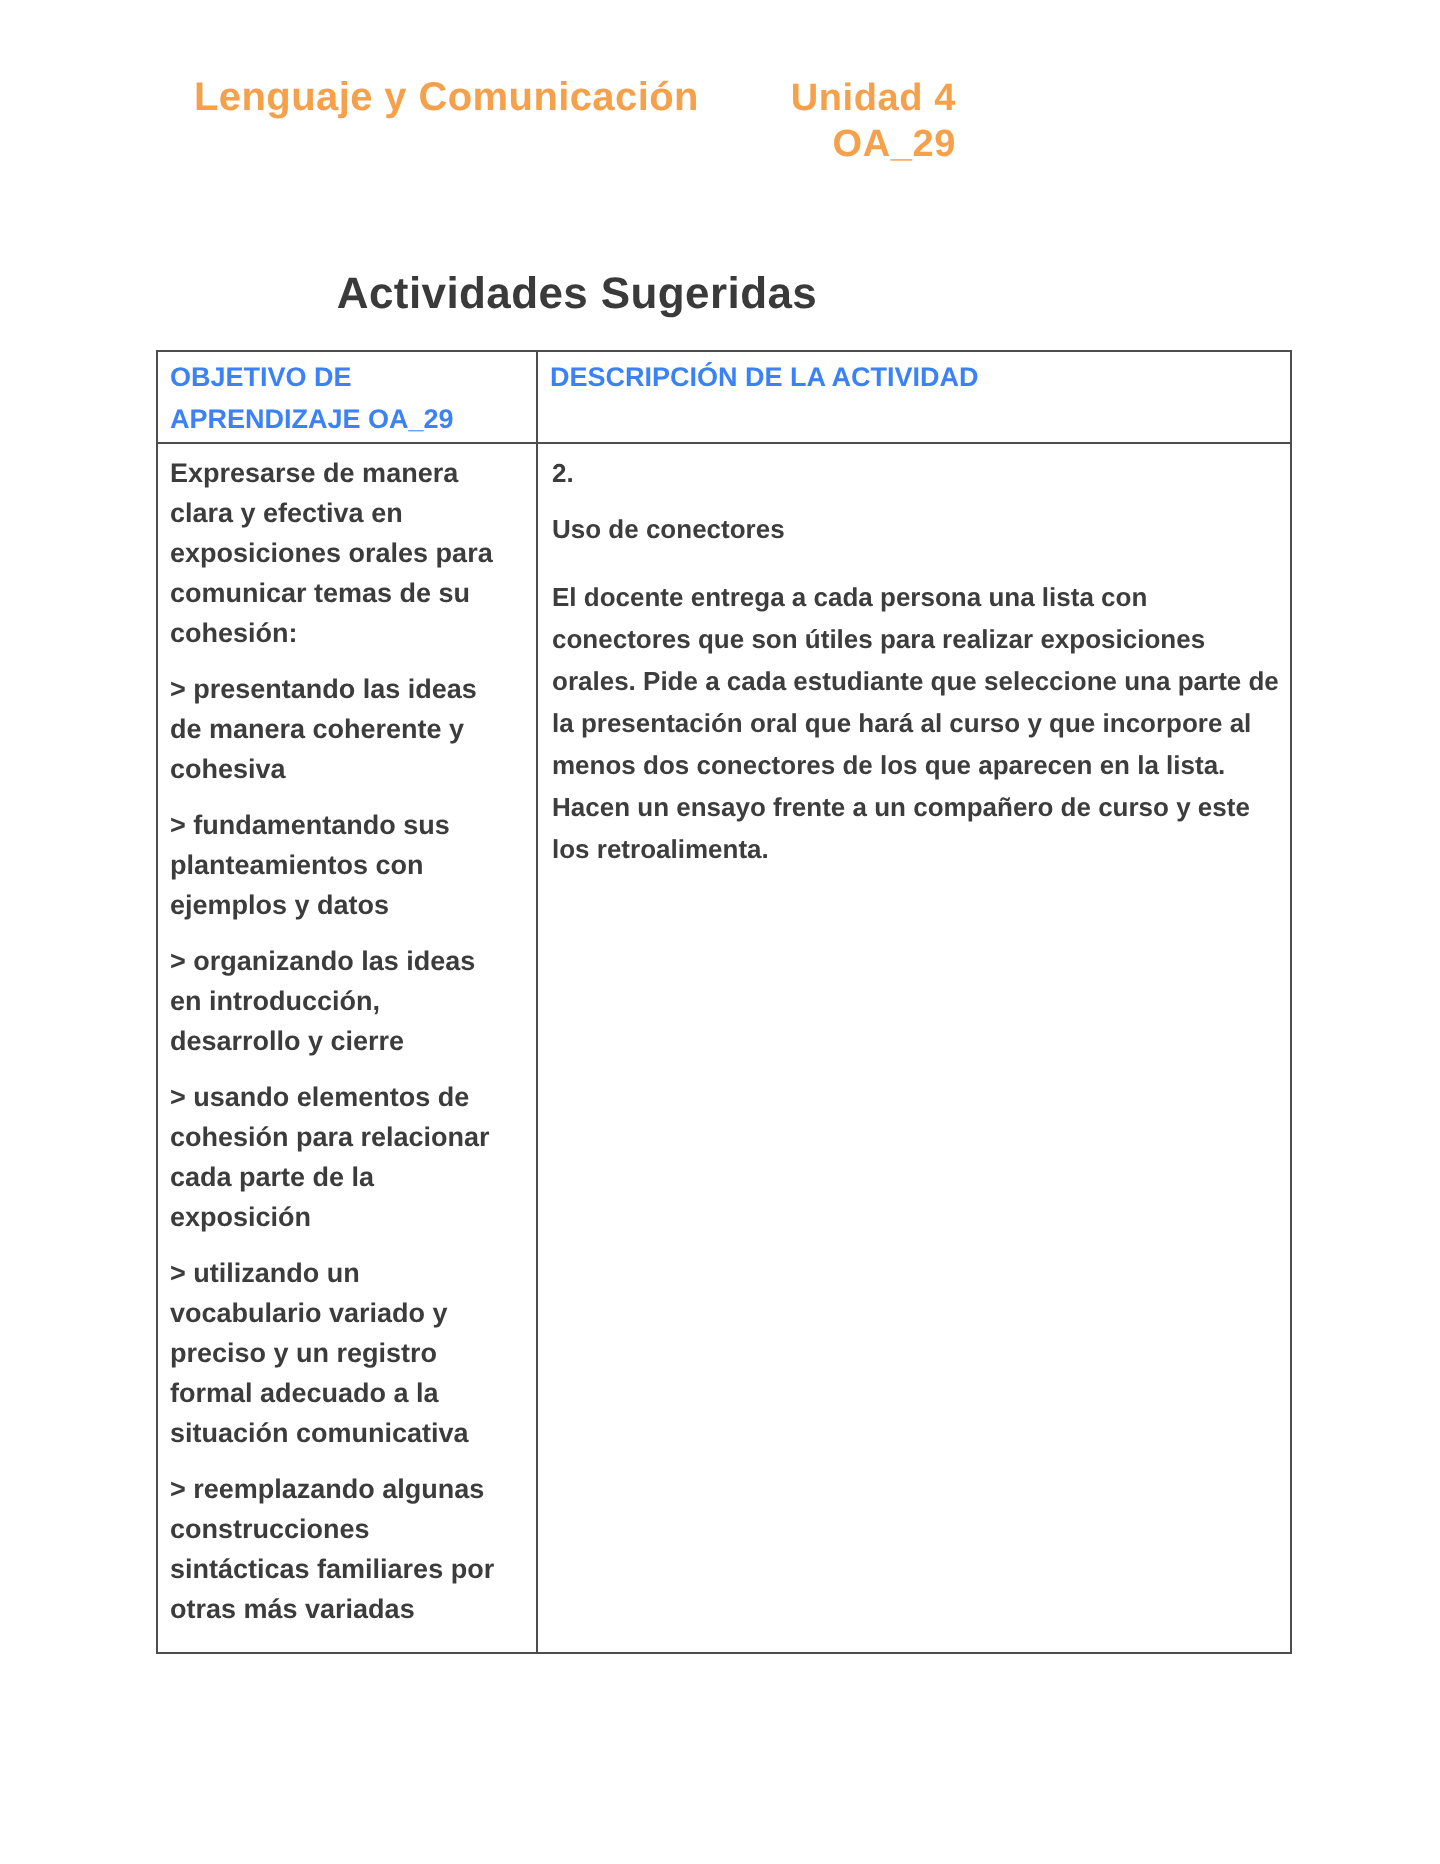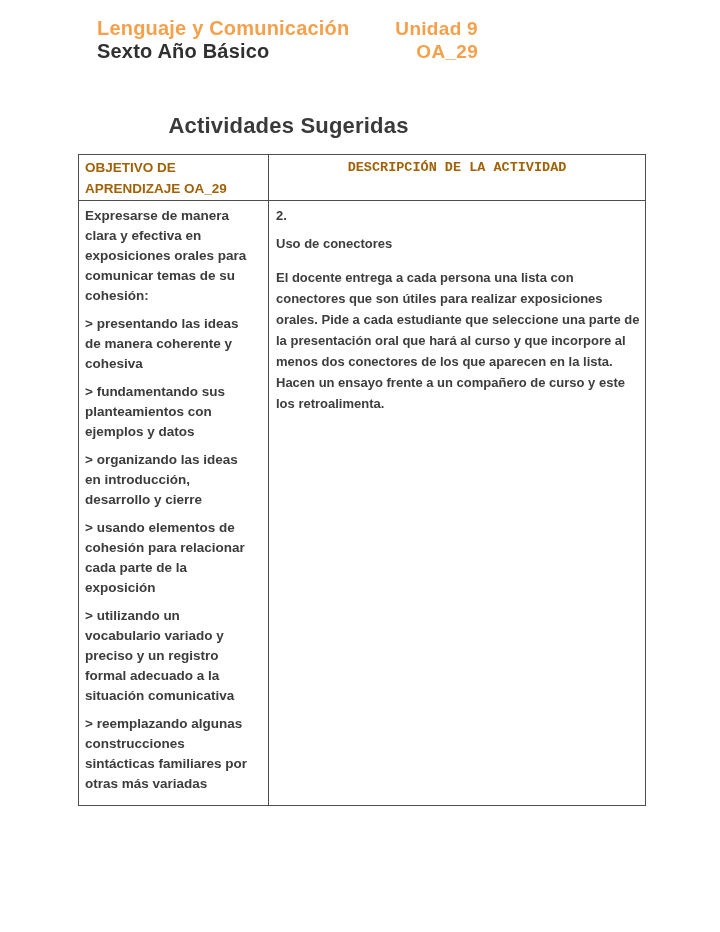--- a/index.html
+++ b/index.html
@@ -11,21 +11,21 @@
     width: 720px;
     height: 932px;
     font-family: "Liberation Sans", "DejaVu Sans", sans-serif;
     color: #3d3d3d;
     overflow: hidden;
   }
   .page {
     box-sizing: border-box;
     width: 577px;
     height: 932px;
-    padding-top: 17px;
+    padding-top: 38px;
     background: #ffffff;
   }
 
   
   .doc-header {
     display: flex;
     justify-content: space-between;
     align-items: flex-start;
     margin: 0 99px 0 97px;
   }
@@ -79,25 +79,25 @@
   .activities-table td {
     border: 1px solid #4d4d4d;
     vertical-align: top;
     box-sizing: border-box;
   }
   .activities-table thead th {
     height: 46px;
     font-size: 13.5px;
     font-weight: bold;
     line-height: 21px;
-    color: #a16207;
+    color: #3b82f6;
     padding: 2px 6px 0 6px;
   }
   th.col-objective { text-align: left; }
-  th.col-activity  { text-align: center; font-family: Liberation Mono, monospace; }
+  th.col-activity  { text-align: left; }
 
   .activities-table tbody td {
     height: 605px;
     padding: 0;
   }
   .cell-clip {
     box-sizing: border-box;
     height: 603px;
     overflow: hidden;
     padding: 5px 6px 0 6px;
@@ -132,24 +132,23 @@
   }
 </style>
 </head>
 <body>
 
 <div class="page">
 
   <header class="doc-header">
     <div class="header-left">
       <div class="subject">Lenguaje y Comunicación</div>
-      <div class="grade">Sexto Año Básico</div>
     </div>
     <div class="header-right">
-      <div class="unit">Unidad 9</div>
+      <div class="unit">Unidad 4</div>
       <div class="oa-code">OA_29</div>
     </div>
   </header>
 
   <h1 class="page-title">Actividades Sugeridas</h1>
 
   <table class="activities-table">
     <colgroup>
       <col class="c-objective">
       <col class="c-activity">

